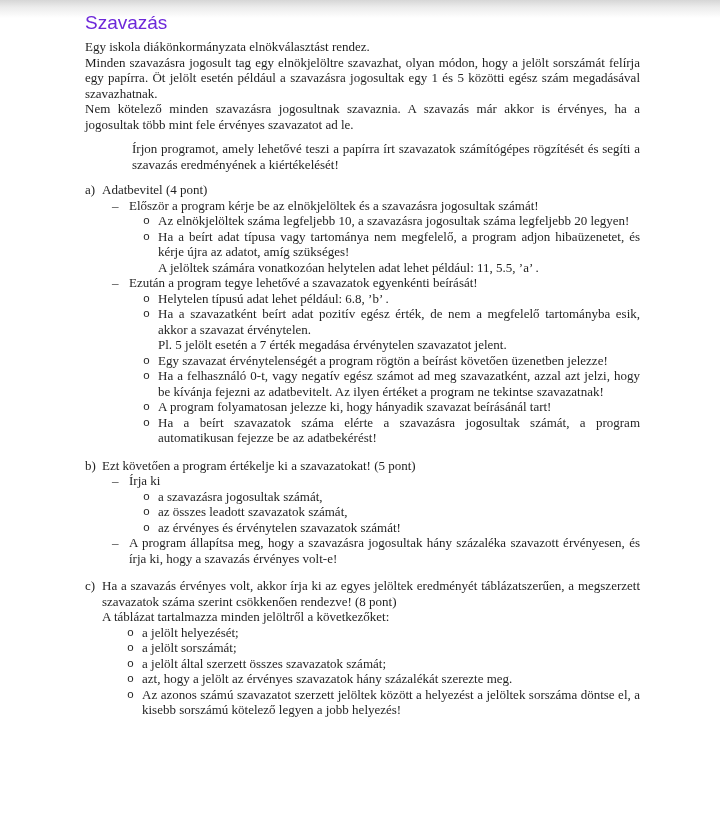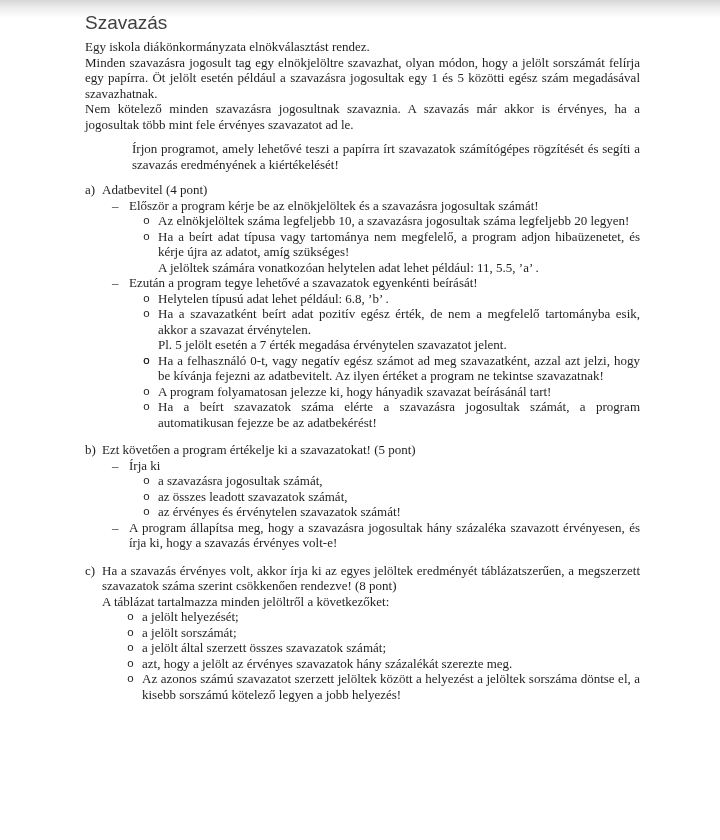--- a/index.html
+++ b/index.html
@@ -17,21 +17,21 @@
     position:absolute; top:0; left:0; width:720px; height:18px;
     background:linear-gradient(to bottom, #d6d6d6 0%, #ececec 40%, #ffffff 100%);
     pointer-events:none;
   }
   .page { position:relative; padding:12px 80px 0 85px; }
   .doc-title {
     font-family:"Liberation Sans", "DejaVu Sans", sans-serif;
     font-weight:400;
     font-size:19px;
     line-height:22px;
-    color:#404040;
+    color:#6d28d9;
     margin-bottom:5px;
   }
   .para { text-align:justify; }
   .gap-sm { margin-top:9px;margin-left:47px; }
   .section { margin-top:10px; }
   .section.gap-lg { margin-top:12px; }
   .sec-head { position:relative; padding-left:17px; text-align:justify; }
   .sec-label { position:absolute; left:0; top:0; }
   .sec-body { padding-left:17px; text-align:justify; }
   .item { position:relative; text-align:justify; }
@@ -89,20 +89,21 @@
       <span class="blt circle">o</span>
       <div>Helytelen típusú adat lehet például: 6.8, ’b’ .</div>
     </div>
     <div class="item c3-item">
       <span class="blt circle">o</span>
       <span>Ha a szavazatként beírt adat pozitív egész érték, de nem a megfelelő tartományba esik, akkor a szavazat érvénytelen.</span>
       <div>Pl. 5 jelölt esetén a 7 érték megadása érvénytelen szavazatot jelent.</div>
     </div>
     <div class="item c3-item">
       <span class="blt circle">o</span>
+      <span>Egy szavazat érvénytelenségét a program rögtön a beírást követően üzenetben jelezze!</span>
     </div>
     <div class="item c3-item">
       <span class="blt circle">o</span>
       <span>Ha a felhasználó 0-t, vagy negatív egész számot ad meg szavazatként, azzal azt jelzi, hogy be kívánja fejezni az adatbevitelt. Az ilyen értéket a program ne tekintse szavazatnak!</span>
     </div>
     <div class="item c3-item">
       <span class="blt circle">o</span>
       <span>A program folyamatosan jelezze ki, hogy hányadik szavazat beírásánál tart!</span>
     </div>
     <div class="item c3-item">

